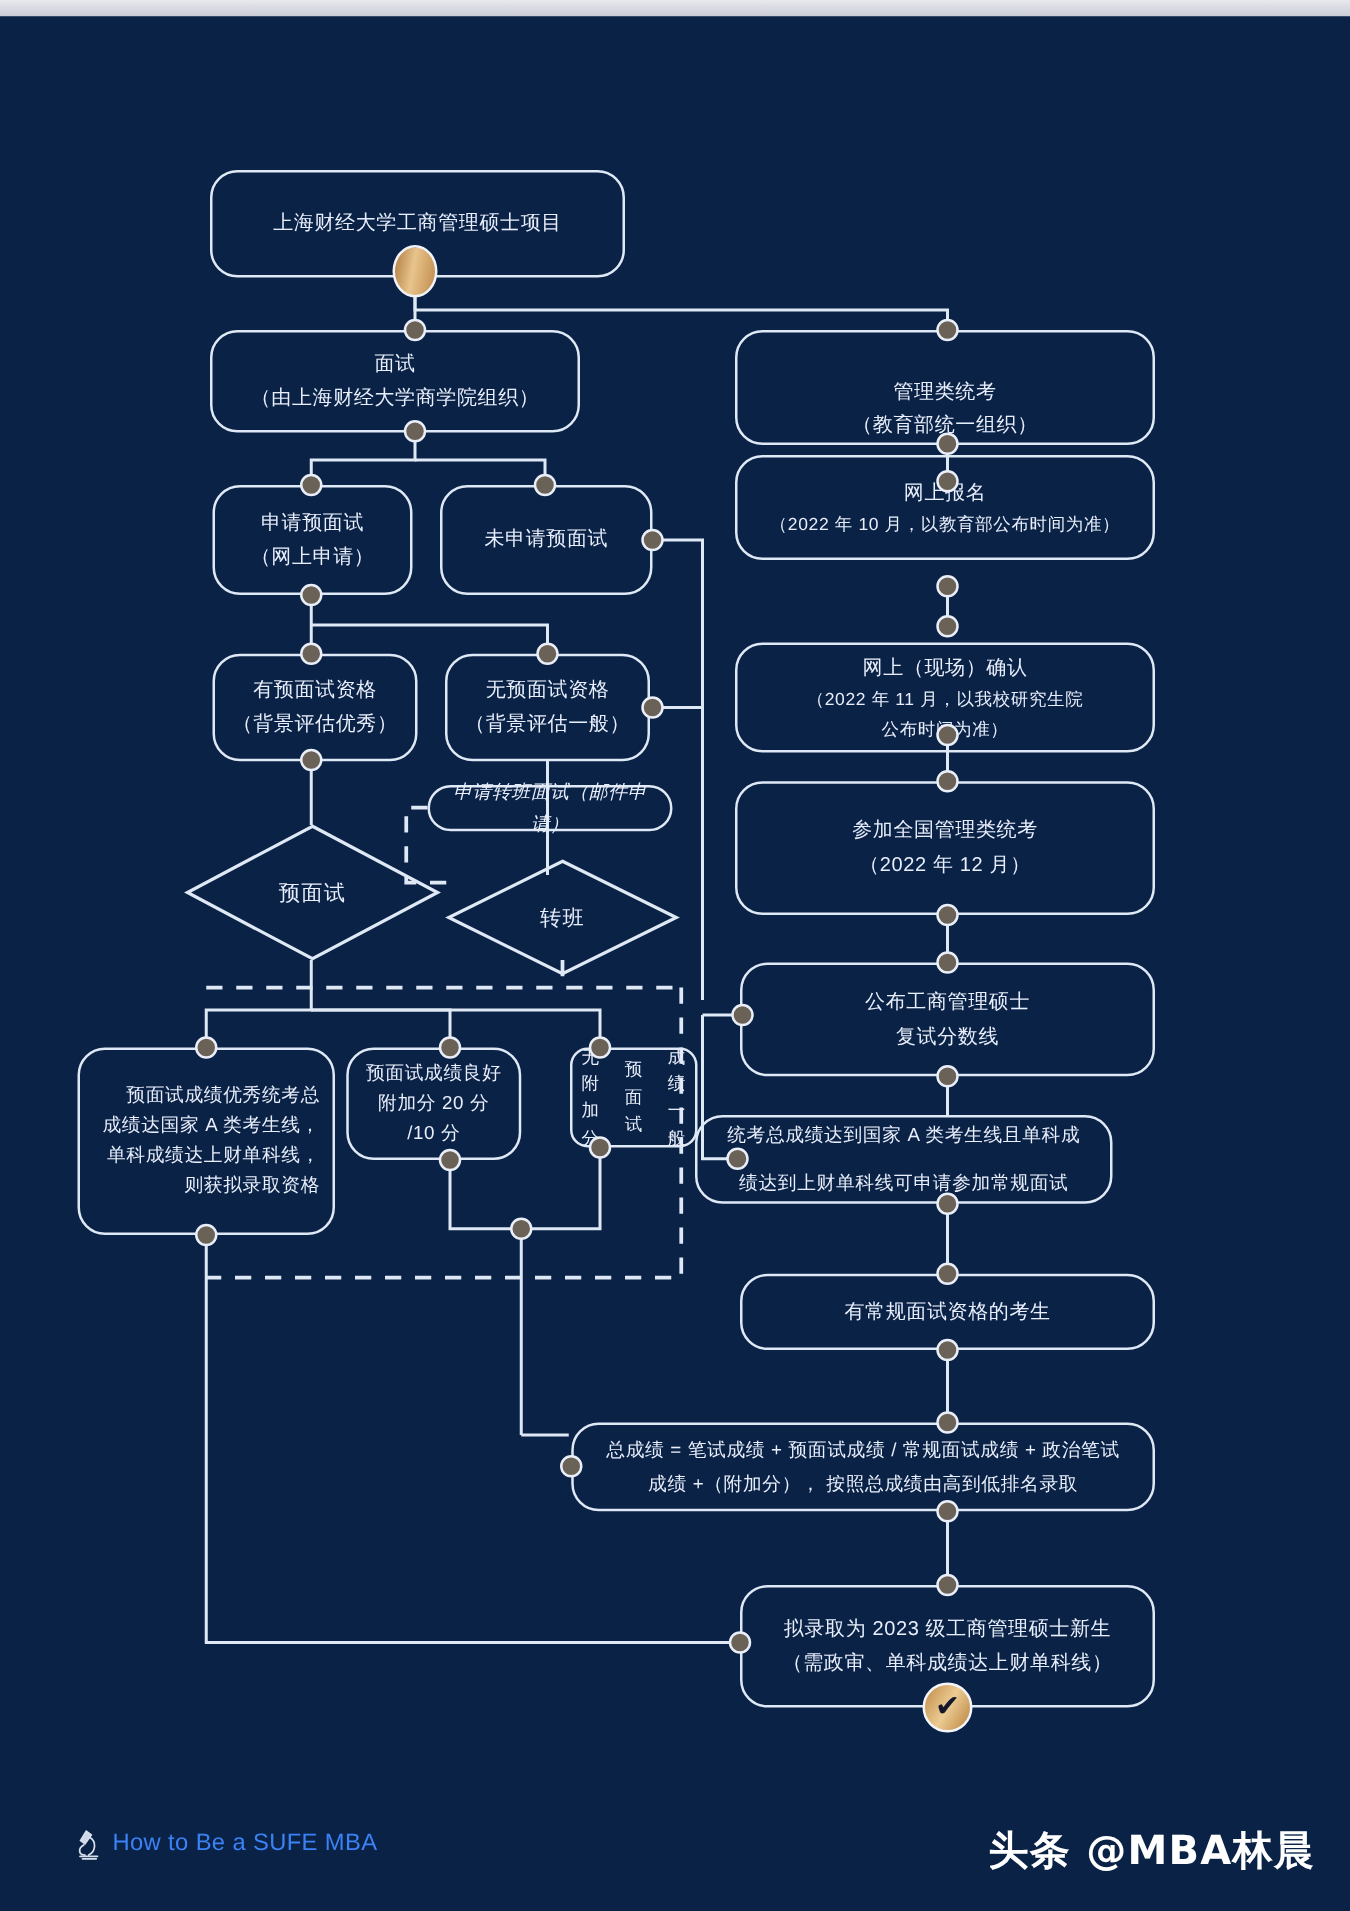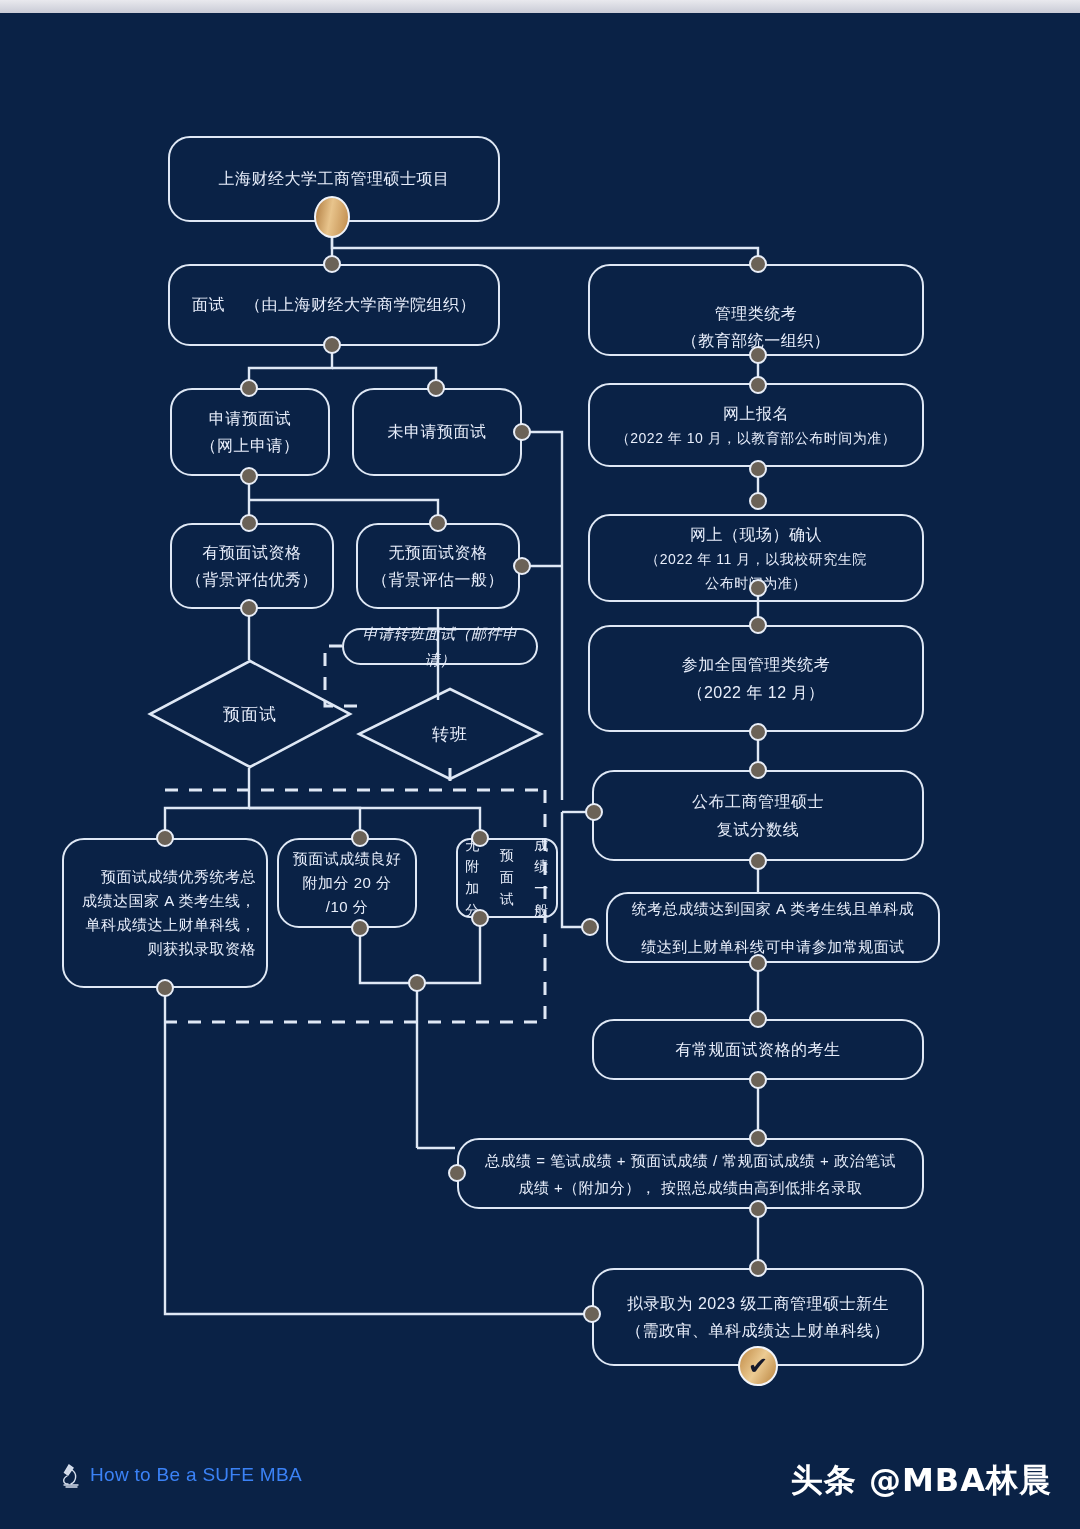--- a/index.html
+++ b/index.html
@@ -160,21 +160,21 @@
 
       <path d="M545 790 L545 1022 L165 1022"></path>
     </g>
   </svg>
 
   <div class="node f17" style="left:168px;top:136px;width:332px;height:86px;">
     <span>上海财经大学工商管理硕士项目</span>
   </div>
   <div class="goldnode" style="left:332px;top:217px;"></div>
 
-  <div class="node f16" style="left:168px;top:264px;width:332px;height:82px;flex-direction:row;">
+  <div class="node f16" style="left:168px;top:264px;width:296px;height:82px;flex-direction:column;">
     <span>面试</span>
     <span>（由上海财经大学商学院组织）</span>
   </div>
   <div class="dot" style="left:332px;top:264px;"></div>
   <div class="dot" style="left:332px;top:345px;"></div>
 
   <div class="node f16" style="left:588px;top:264px;width:336px;height:92px;flex-direction:column;justify-content:flex-end;">
     <span>管理类统考</span>
     <span>（教育部统一组织）</span>
   </div>
@@ -187,21 +187,21 @@
   </div>
   <div class="dot" style="left:249px;top:388px;"></div>
   <div class="dot" style="left:249px;top:476px;"></div>
 
   <div class="node f16" style="left:352px;top:388px;width:170px;height:88px;">
     <span>未申请预面试</span>
   </div>
   <div class="dot" style="left:436px;top:388px;"></div>
   <div class="dot" style="left:522px;top:432px;"></div>
 
-  <div class="node f16" style="left:588px;top:383px;width:336px;height:84px;flex-direction:column;">
+  <div class="node f16" style="left:588px;top:364px;width:336px;height:84px;flex-direction:column;">
     <span>网上报名</span>
     <span class="f14">（2022 年 10 月，以教育部公布时间为准）</span>
   </div>
   <div class="dot" style="left:758px;top:385px;"></div>
   <div class="dot" style="left:758px;top:469px;"></div>
 
   <div class="node f16" style="left:588px;top:514px;width:336px;height:88px;flex-direction:column;">
     <span>网上（现场）确认</span>
     <span class="f14">（2022 年 11 月，以我校研究生院</span>
     <span class="f14">公布时间为准）</span>
@@ -274,21 +274,21 @@
 
   <div class="node f14" style="left:435px;top:838px;width:102px;height:80px;flex-direction:row;line-height:1.55;border-radius:14px;margin-left:21px;">
     <span>无附加分</span>
     <span>预面试</span>
     <span>成绩一般</span>
   </div>
   <div class="dot" style="left:480px;top:838px;"></div>
   <div class="dot" style="left:480px;top:918px;"></div>
   <div class="dot" style="left:417px;top:983px;"></div>
 
-  <div class="node f15" style="left:606px;top:892px;width:334px;height:71px;flex-direction:column;line-height:1.7;gap:12px;">
+  <div class="node f15" style="left:556px;top:892px;width:334px;height:71px;flex-direction:column;line-height:1.7;gap:12px;">
     <span>统考总成绩达到国家 A 类考生线且单科成</span>
     <span>绩达到上财单科线可申请参加常规面试</span>
   </div>
   <div class="dot" style="left:590px;top:927px;"></div>
   <div class="dot" style="left:758px;top:963px;"></div>
 
   <div class="node f16" style="left:592px;top:1019px;width:332px;height:61px;">
     <span>有常规面试资格的考生</span>
   </div>
   <div class="dot" style="left:758px;top:1019px;"></div>

